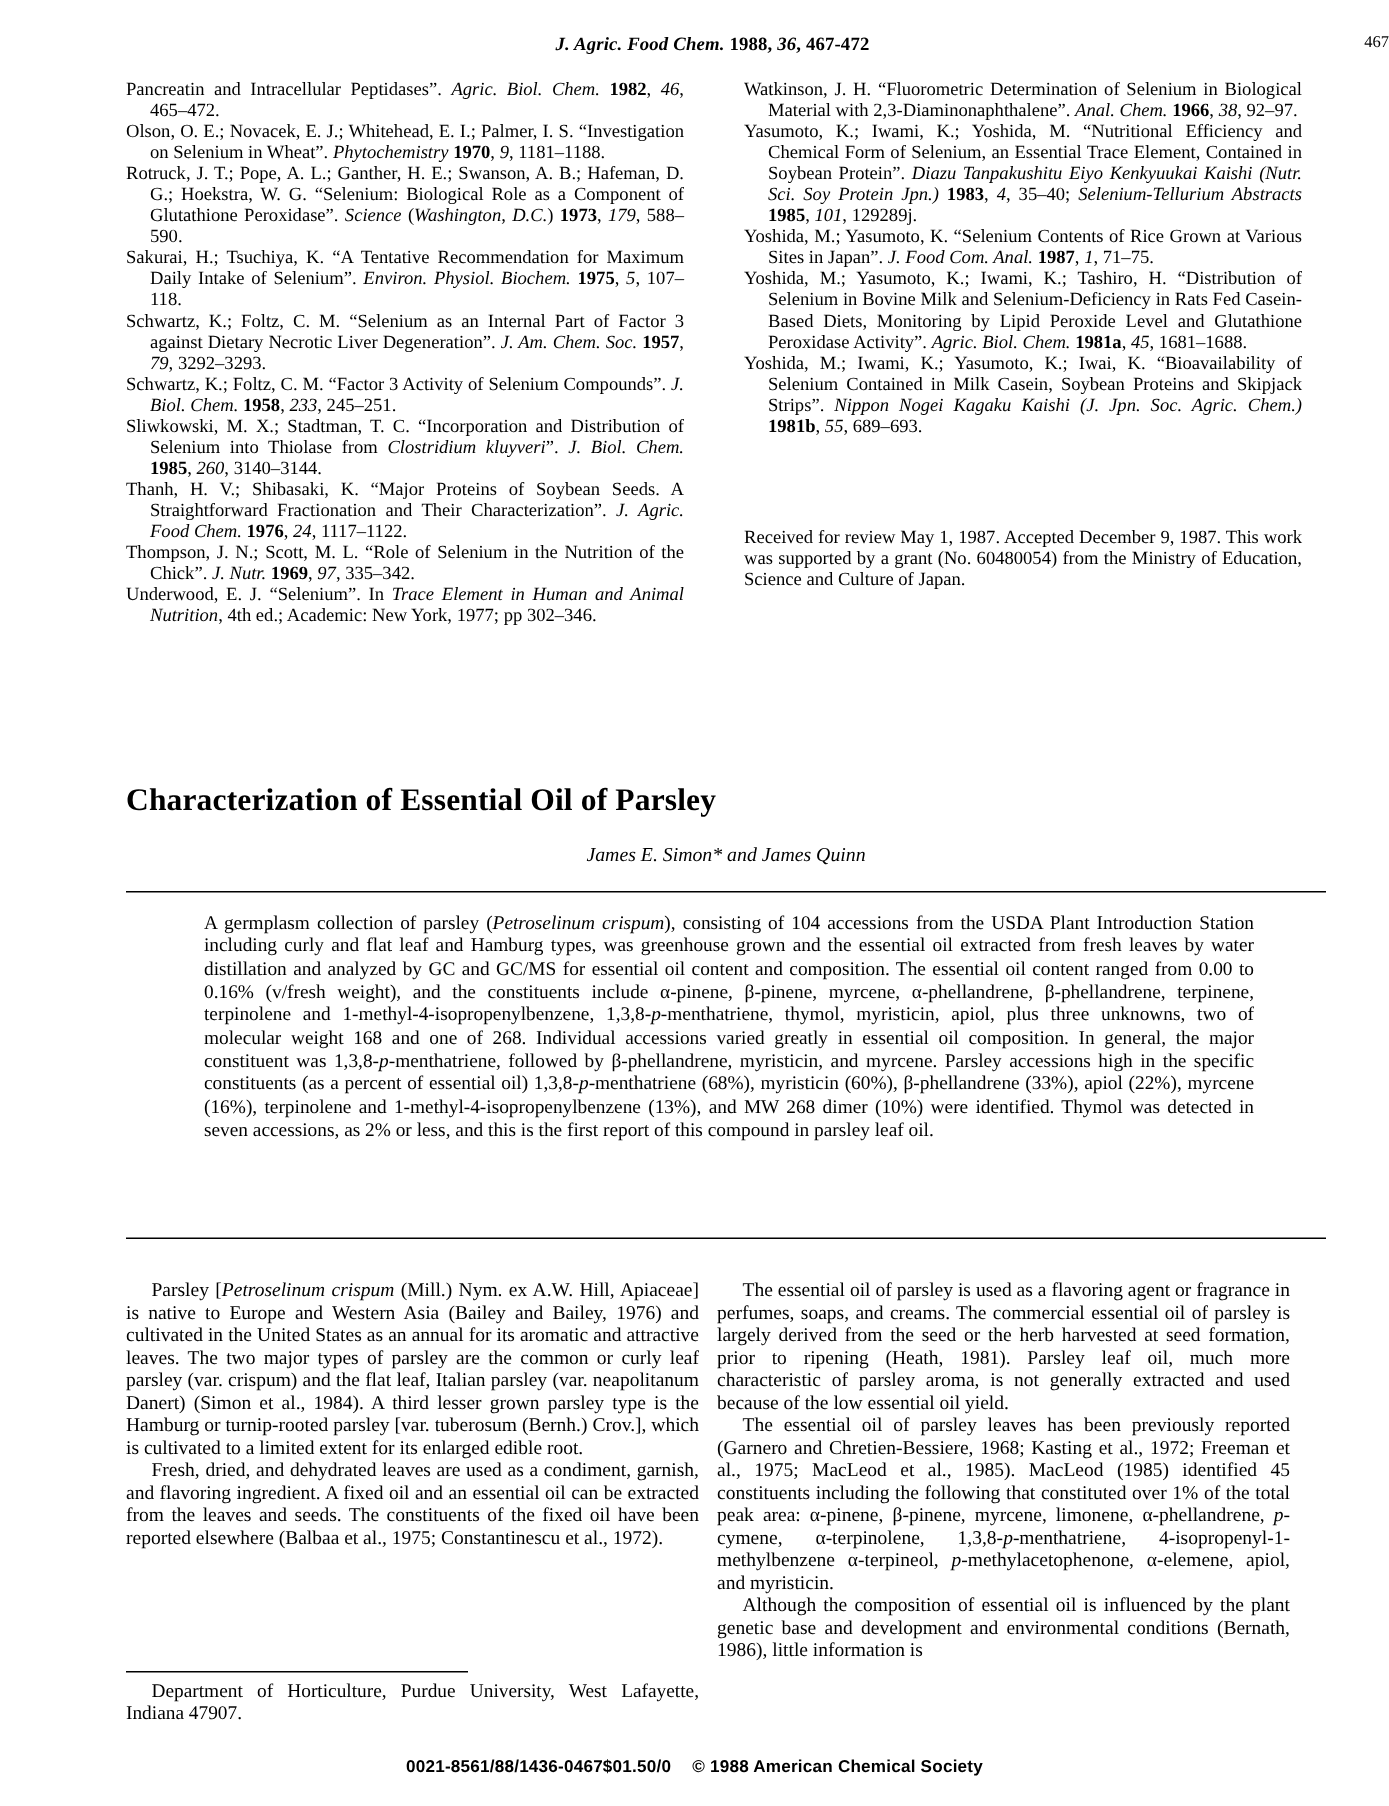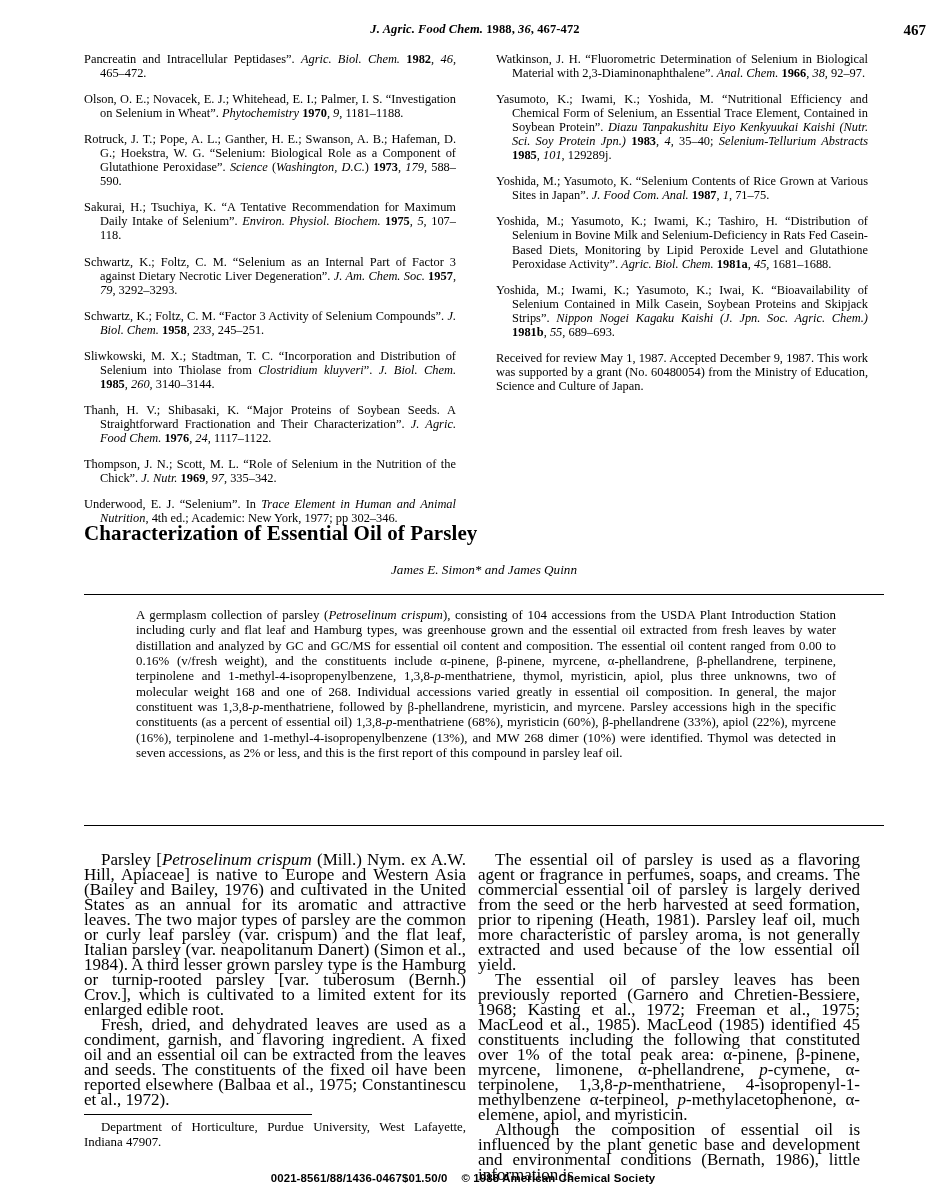--- a/index.html
+++ b/index.html
@@ -40,22 +40,22 @@
     font-weight: bold;
     font-size: 12.5px;
     letter-spacing: .1px;
   }
   .runhead-title .rm { font-style: normal; }
   .runhead-title .vol { font-style: italic; font-weight: bold; }
   .runhead-page {
     position: absolute;
     right: 0;
     top: 0;
-    font-weight: bold;
-    font-size: 15px;
+    font-weight: normal;
+    font-size: 11px;
   }
 
   
   .refs {
     position: absolute;
     left: 84px;
     top: 52px;
     width: 800px;
   }
   .refcol {
@@ -68,21 +68,21 @@
     text-justify: inter-word;
   }
   .refcol.left  { left: 0px; }
   .refcol.right { left: 412px; }
 
   .ref {
     margin: 0 0 0 0;
     padding-left: 16px;
     text-indent: -16px;
   }
-  .ref + .ref { margin-top: 12px; }
+  .ref + .ref { margin-top: 0px; }
   .it { font-style: italic; }
   .bd { font-weight: bold; }
 
   .received {
     position: absolute;
     left: 412px;
     width: 372px;
     font-size: 12.4px;
     line-height: 14.05px;
     text-align: justify;
@@ -131,21 +131,21 @@
     line-height: 15.35px;
     text-align: justify;
     text-justify: inter-word;
   }
 
   
   .bodycol {
     position: absolute;
     top: 852px;
     width: 382px;
-    font-size: 17px;
+    font-size: 13px;
     line-height: 15.0px;
     text-align: justify;
     text-justify: inter-word;
   }
   .bodycol.left  { left: 84px;  }
   .bodycol.right { left: 478px; }
   .bodycol p { margin: 0; text-indent: 17px; }
 
   
   .footnote-rule {

